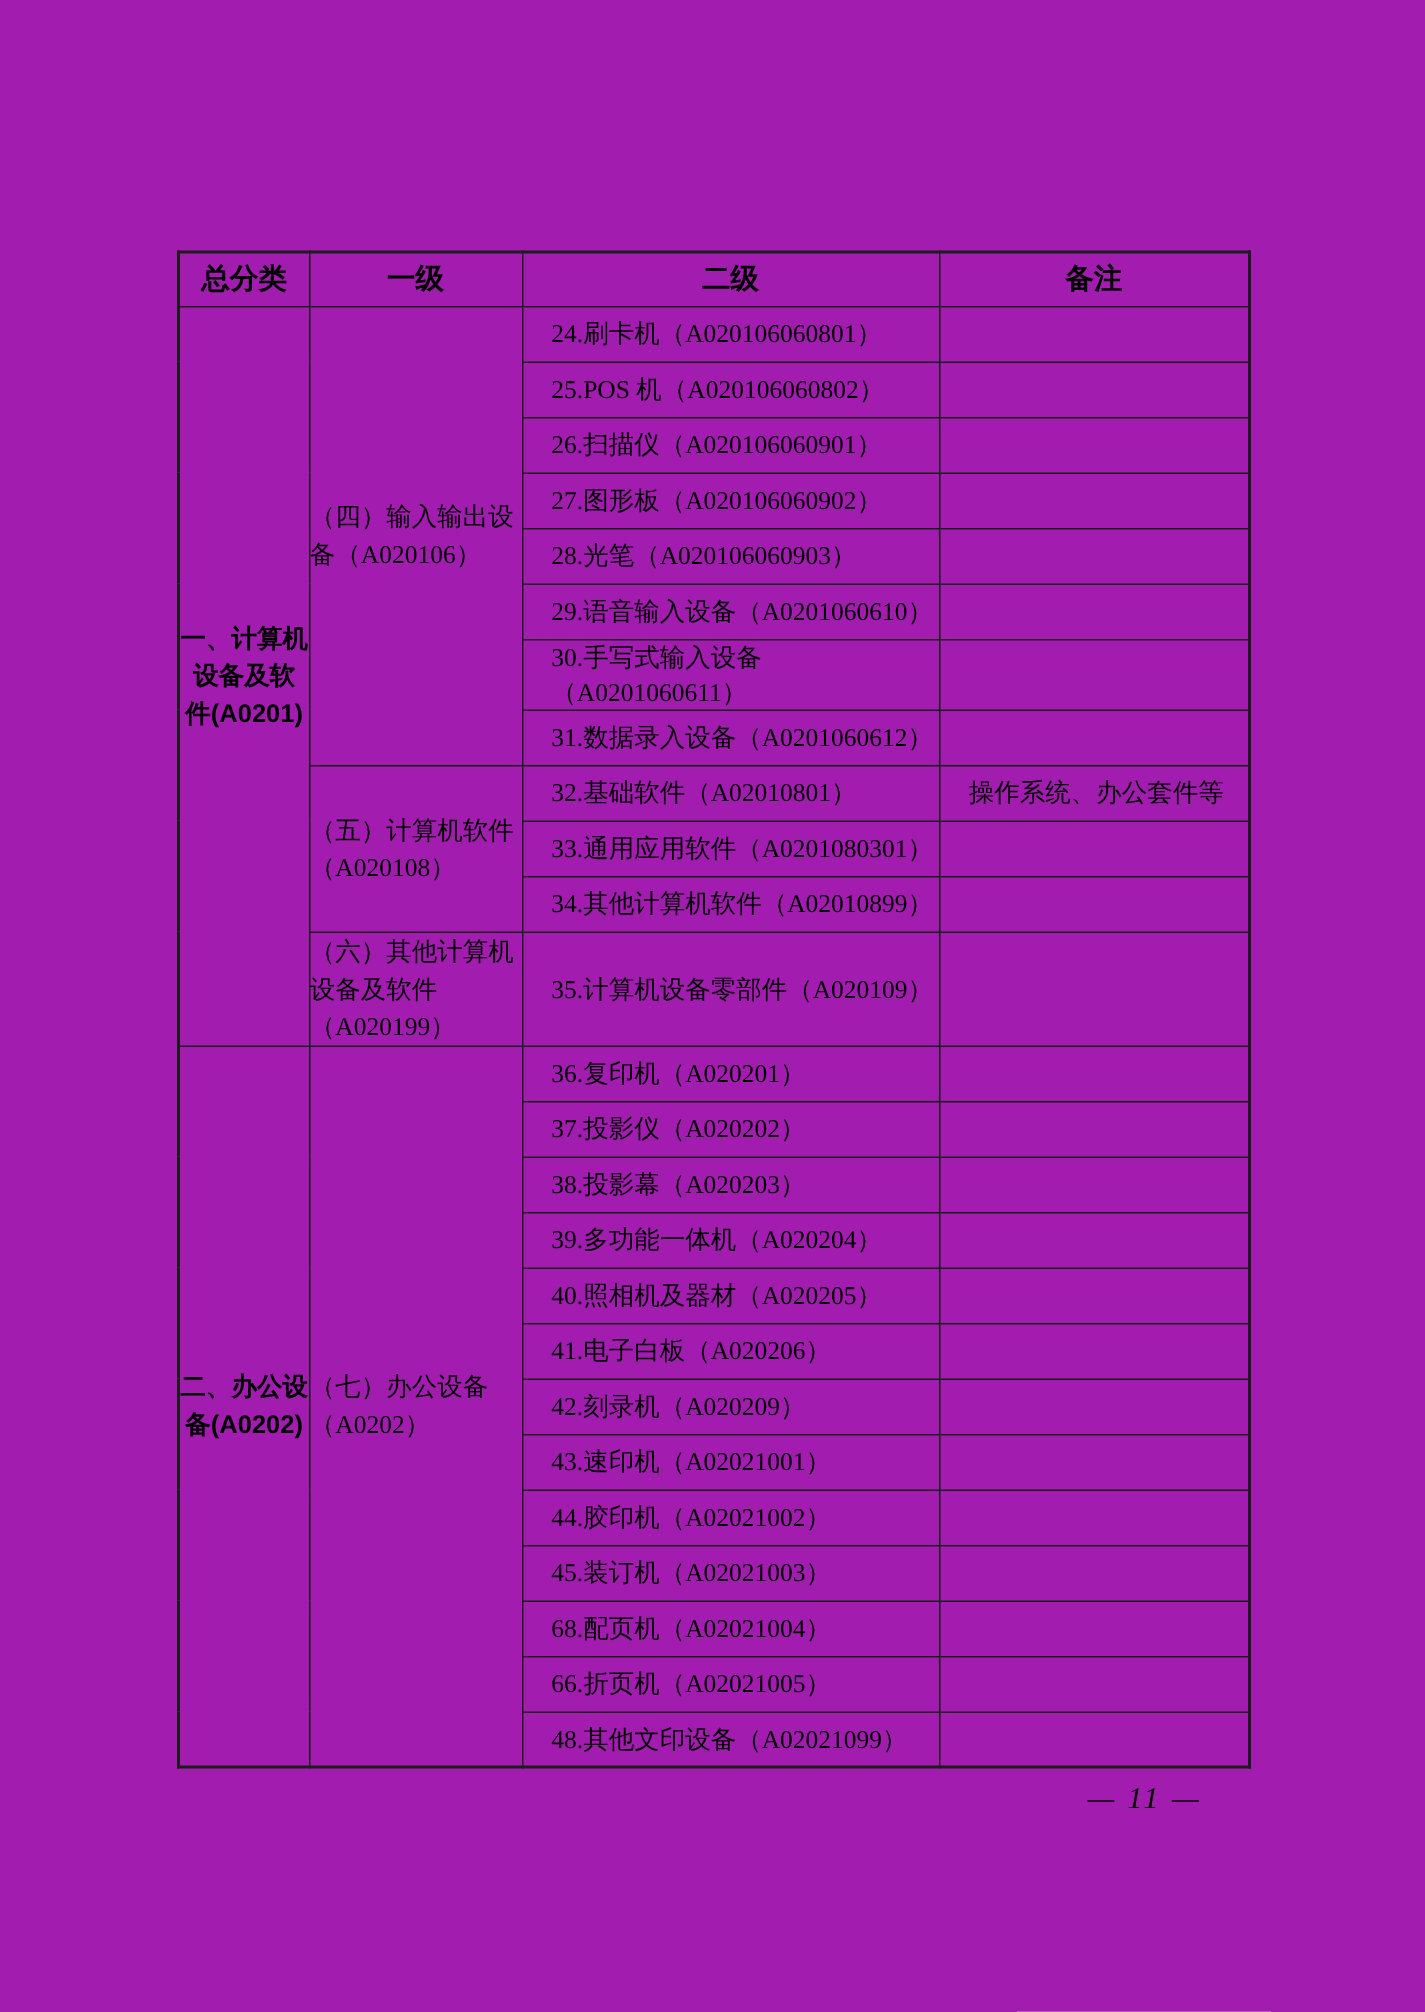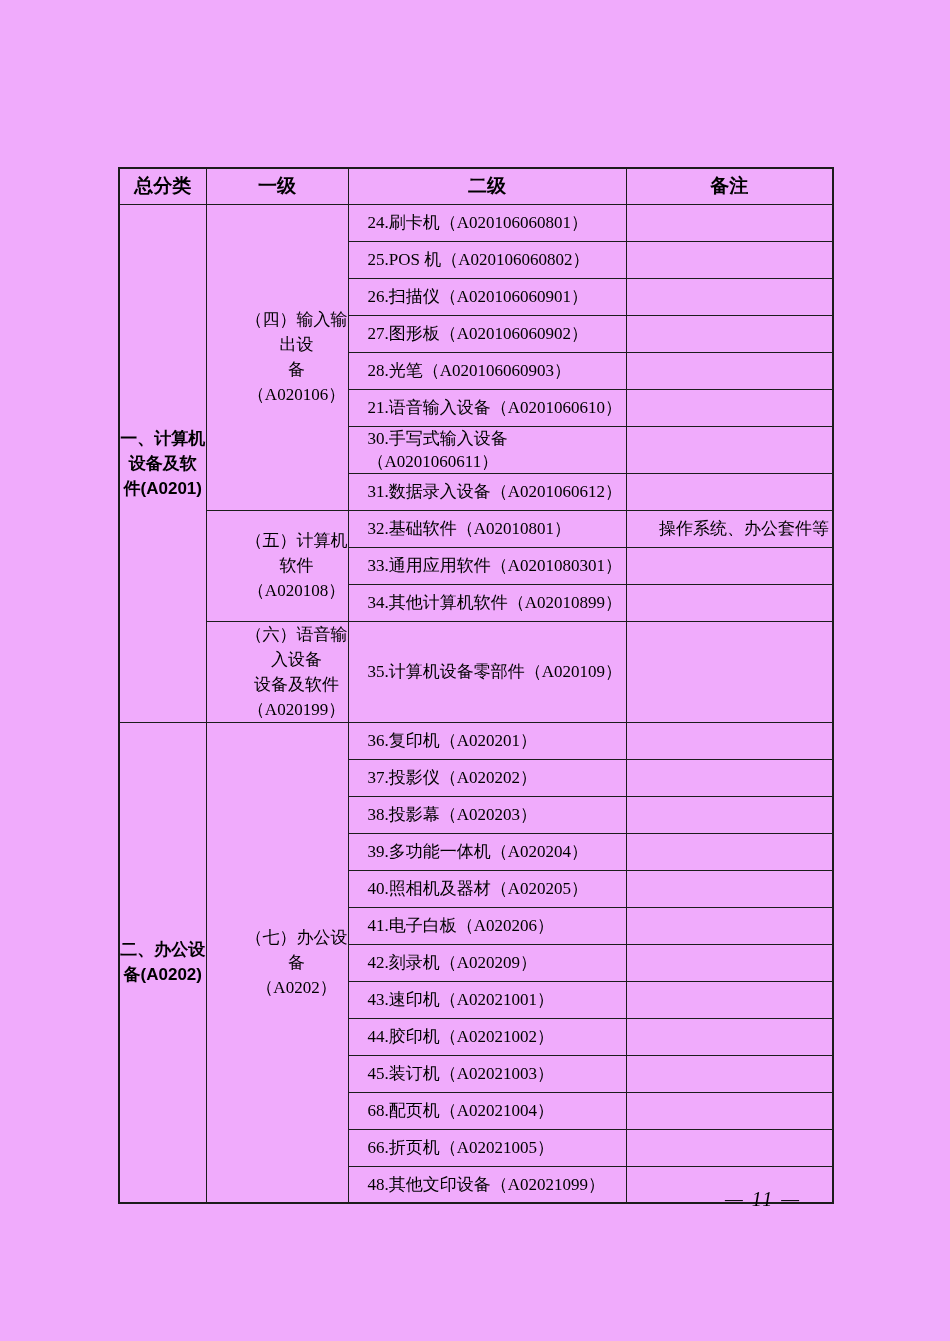--- a/index.html
+++ b/index.html
@@ -8,21 +8,21 @@
     height: 1341px;
     background: #ffffff;
     position: relative;
     font-family: "Liberation Serif", "DejaVu Serif", serif;
     color: #000000;
   }
   .page {
     position: absolute;
     left: 0; top: 0;
     width: 950px; height: 1341px;
-    background: #f0abfc;
+    background: #a21caf;
   }
   table.doc-table {
     position: absolute;
     left: 118px;
     top: 167px;
     border-collapse: collapse;
     table-layout: fixed;
     border: 2px solid #1c1c1c;
   }
   .doc-table th, .doc-table td {
@@ -42,34 +42,32 @@
   td.cat-cell {
     font-family: "Liberation Sans", "DejaVu Sans", sans-serif;
     font-weight: 700;
     font-size: 17px;
     text-align: center;
     white-space: pre-line;
     line-height: 25px;
   }
   td.lvl1-cell {
     font-size: 17px;
-    text-align: center;
     white-space: pre-line;
     line-height: 25px;
-    padding-left: 39px;
   }
   td.lvl2-cell {
     font-size: 17px;
     text-align: left;
     padding-left: 19px;
     padding-right: 3px;
   }
   td.remark-cell {
     font-size: 17px;
-    text-align: right;
+    text-align: center;
     padding-left: 6px;
     padding-right: 3px;
   }
   .page-number {
     position: absolute;
     left: 703px;
     top: 1188px;
     width: 120px;
     text-align: center;
     font-size: 20px;
@@ -118,21 +116,21 @@
         </tr>
         <tr class="row">
           <td class="lvl2-cell">27.图形板（A020106060902）</td>
           <td class="remark-cell"></td>
         </tr>
         <tr class="row">
           <td class="lvl2-cell">28.光笔（A020106060903）</td>
           <td class="remark-cell"></td>
         </tr>
         <tr class="row">
-          <td class="lvl2-cell">21.语音输入设备（A0201060610）</td>
+          <td class="lvl2-cell">29.语音输入设备（A0201060610）</td>
           <td class="remark-cell"></td>
         </tr>
         <tr class="row">
           <td class="lvl2-cell">30.手写式输入设备（A0201060611）</td>
           <td class="remark-cell"></td>
         </tr>
         <tr class="row">
           <td class="lvl2-cell">31.数据录入设备（A0201060612）</td>
           <td class="remark-cell"></td>
         </tr>
@@ -144,21 +142,21 @@
         </tr>
         <tr class="row">
           <td class="lvl2-cell">33.通用应用软件（A0201080301）</td>
           <td class="remark-cell"></td>
         </tr>
         <tr class="row">
           <td class="lvl2-cell">34.其他计算机软件（A02010899）</td>
           <td class="remark-cell"></td>
         </tr>
         <tr class="row tall">
-          <td rowspan="1" class="lvl1-cell">（六）语音输入设备
+          <td rowspan="1" class="lvl1-cell">（六）其他计算机
 设备及软件
 （A020199）</td>
           <td class="lvl2-cell">35.计算机设备零部件（A020109）</td>
           <td class="remark-cell"></td>
         </tr>
         <tr class="row">
           <td rowspan="13" class="cat-cell">二、办公设
 备(A0202)</td>
           <td rowspan="13" class="lvl1-cell">（七）办公设备
 （A0202）</td>

